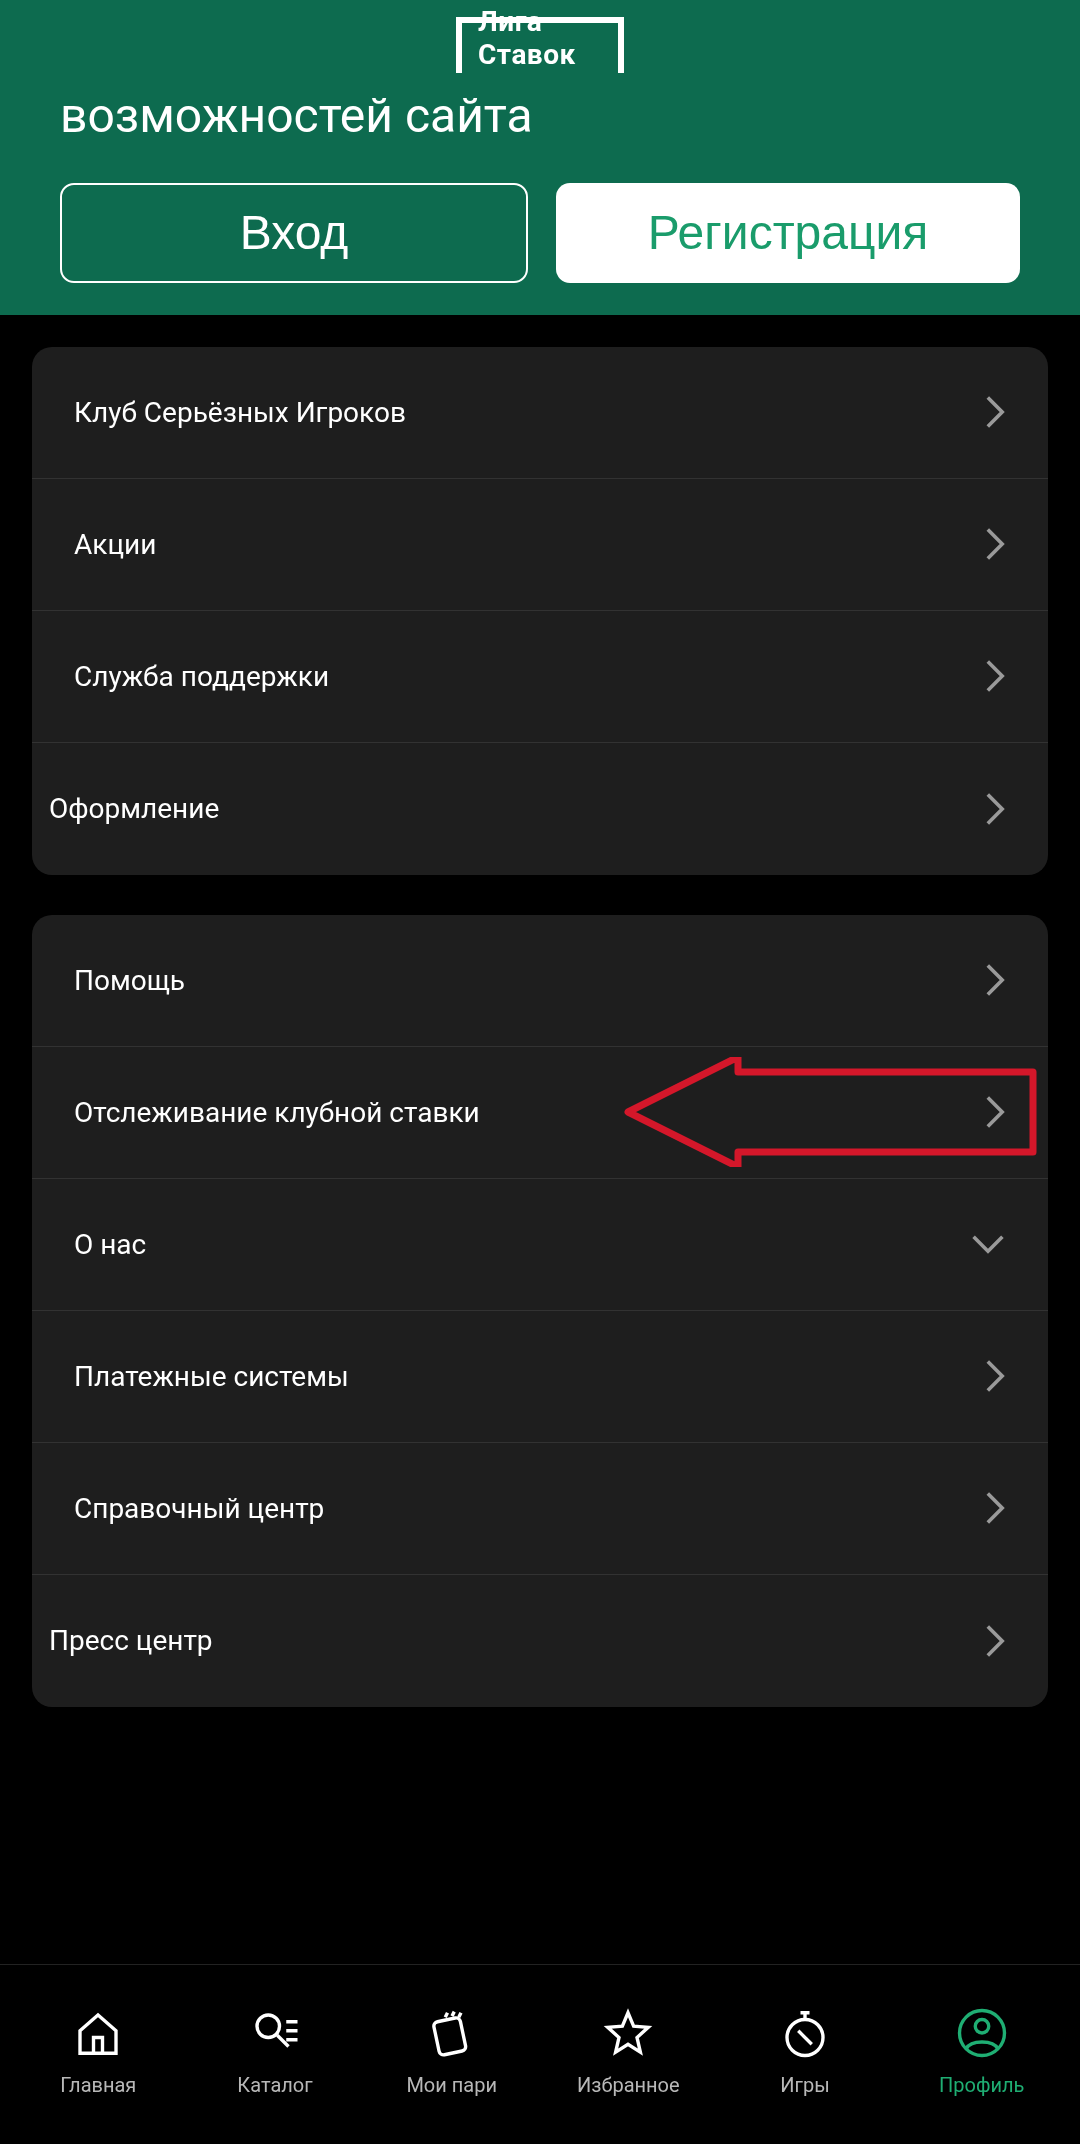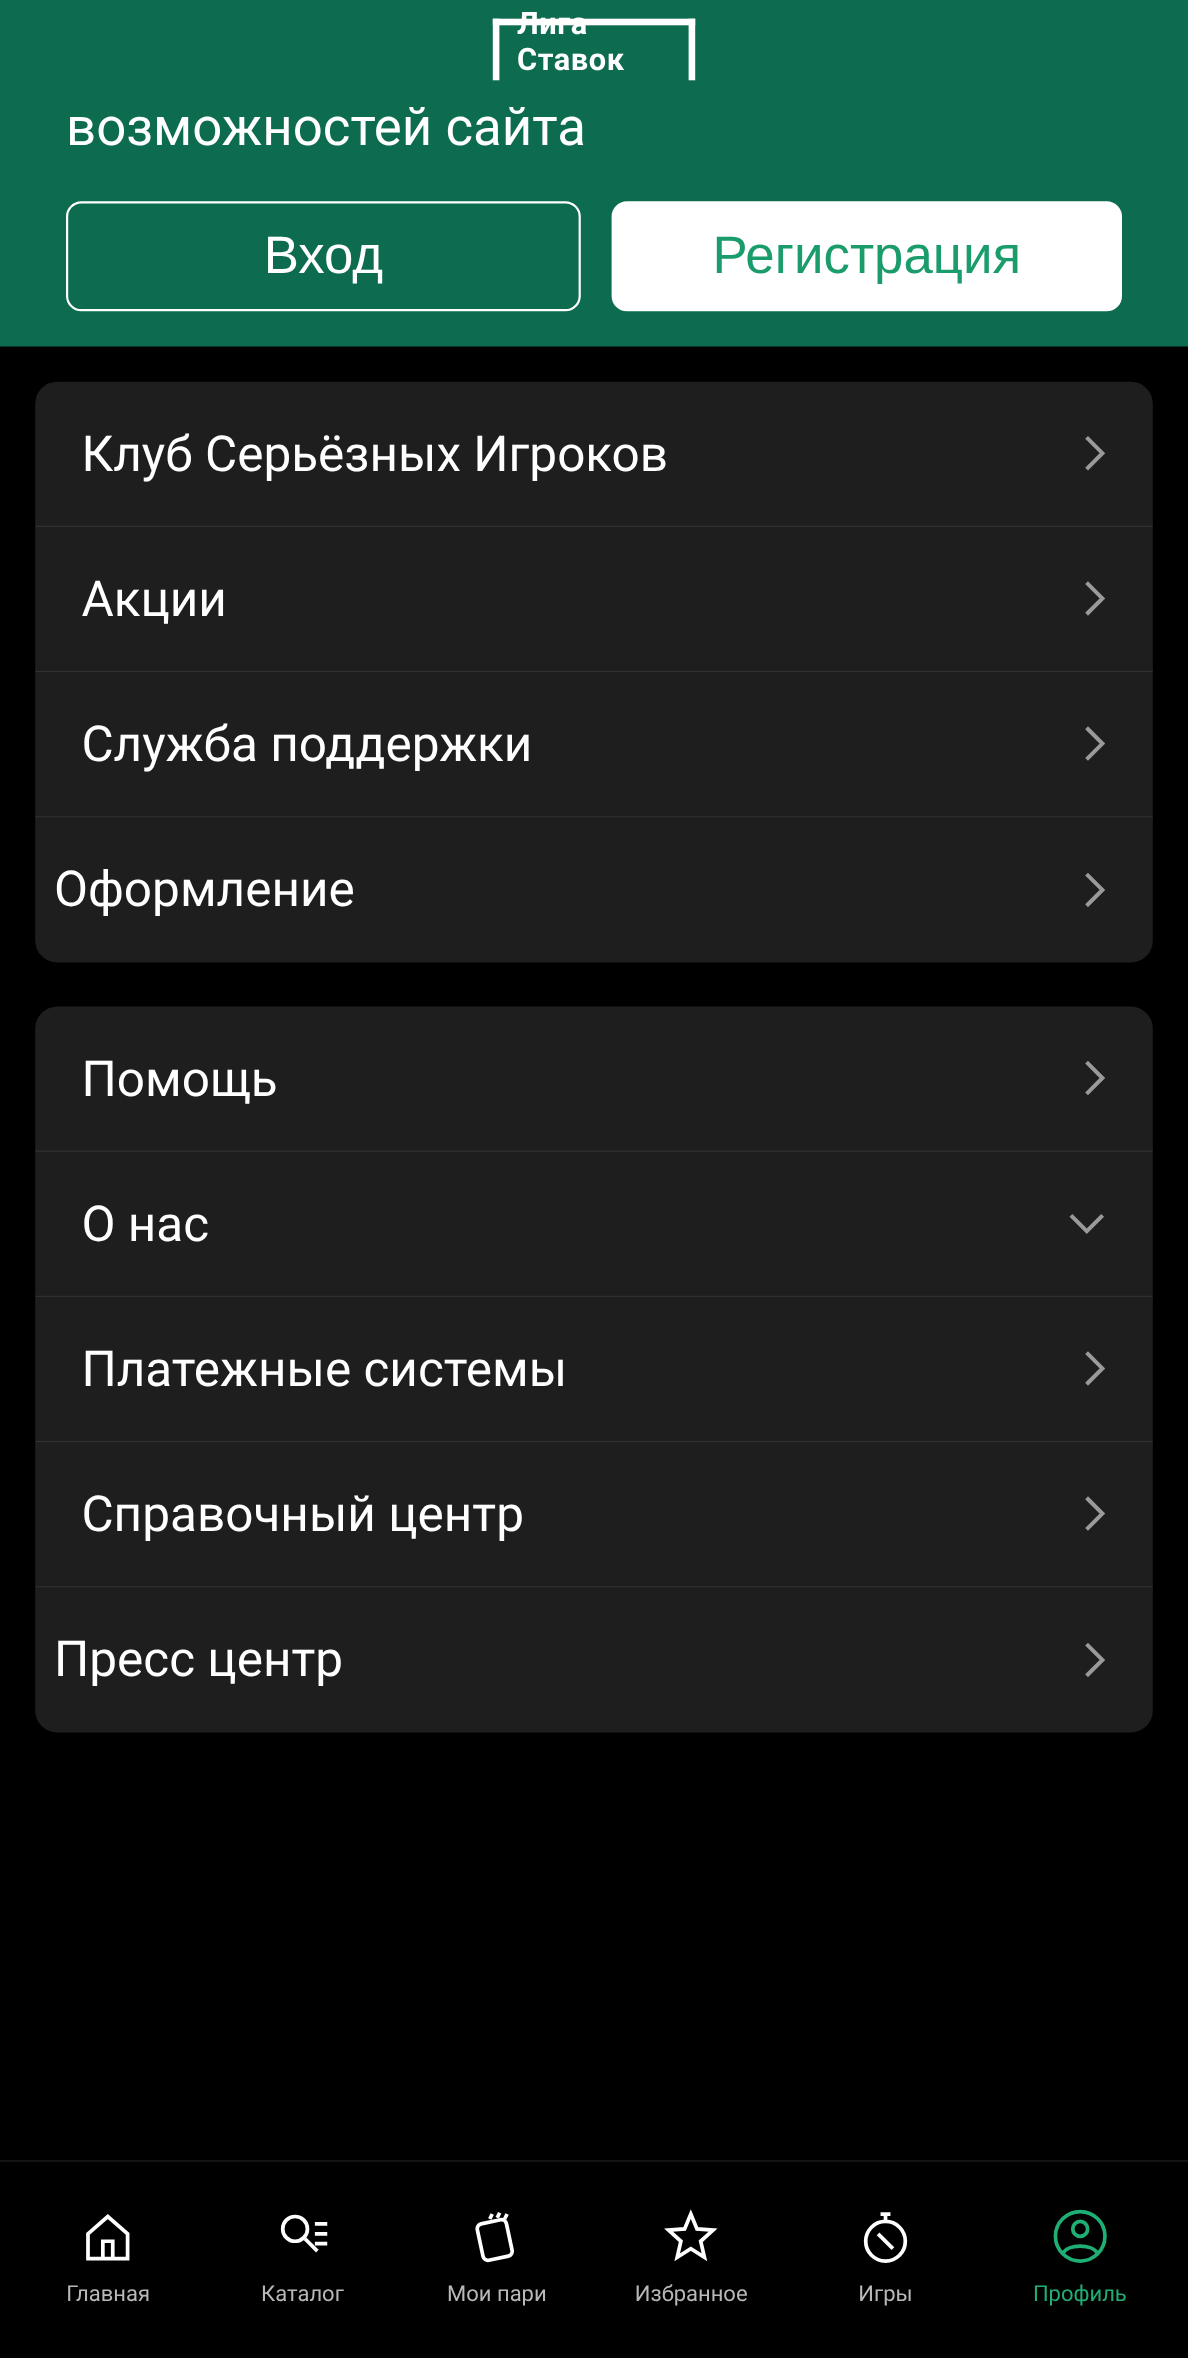--- a/index.html
+++ b/index.html
@@ -22,21 +22,21 @@
     align-items: center;
     justify-content: center;
   }
   .logo {
     display: flex;
     align-items: center;
     color: #fff;
     font-weight: 700;
   }
   .logo-box {
-    width: 184px;
+    width: 168px;
     height: 56px;
     border: 6px solid #fff;
     border-bottom: none;
     display: flex;
     align-items: flex-end;
     justify-content: center;
     padding-bottom: 2px;
     font-size: 28px;
     letter-spacing: 0.5px;
     padding-left: 16px;
@@ -91,21 +91,21 @@
     justify-content: space-between;
     padding: 0 42px;
     height: 132px;
     border-bottom: 1px solid #323232;
     cursor: pointer;
     position: relative;
   }
   .row:last-child { border-bottom: none; padding-left: 17px; }
   .row-label {
     color: #fff;
-    font-size: 45px;
+    font-size: 28px;
     font-weight: 400;
   }
   .chevron {
     color: #9a9a9a;
     display: flex;
     align-items: center;
   }
   .chevron svg { width: 22px; height: 36px; }
   .chevron-down svg { width: 36px; height: 22px; }
   .arrow-annotation {
@@ -209,20 +209,33 @@
   <div class="card">
     <div class="row">
       <span class="row-label">Помощь</span>
       <span class="chevron">
         <svg viewBox="0 0 12 20" fill="none" stroke="currentColor" stroke-width="2">
             <path d="M2 2l8 8-8 8"></path>
           </svg>
       </span>
     </div>
     <div class="row">
+      <span class="row-label">Отслеживание клубной ставки</span>
+      <span class="chevron">
+        <svg viewBox="0 0 12 20" fill="none" stroke="currentColor" stroke-width="2">
+            <path d="M2 2l8 8-8 8"></path>
+          </svg>
+      </span>
+      <span class="arrow-annotation">
+        <svg width="420" height="110" viewBox="0 0 420 110">
+          <path d="M 415 15 L 415 95 L 120 95 L 120 110 L 10 55 L 120 0 L 120 15 Z" fill="none" stroke="#d4172a" stroke-width="7" stroke-linejoin="round"></path>
+        </svg>
+      </span>
+    </div>
+    <div class="row">
       <span class="row-label">О нас</span>
       <span class="chevron chevron-down">
         <svg viewBox="0 0 20 12" fill="none" stroke="currentColor" stroke-width="2">
             <path d="M2 2l8 8 8-8"></path>
           </svg>
       </span>
     </div>
     <div class="row">
       <span class="row-label">Платежные системы</span>
       <span class="chevron">

